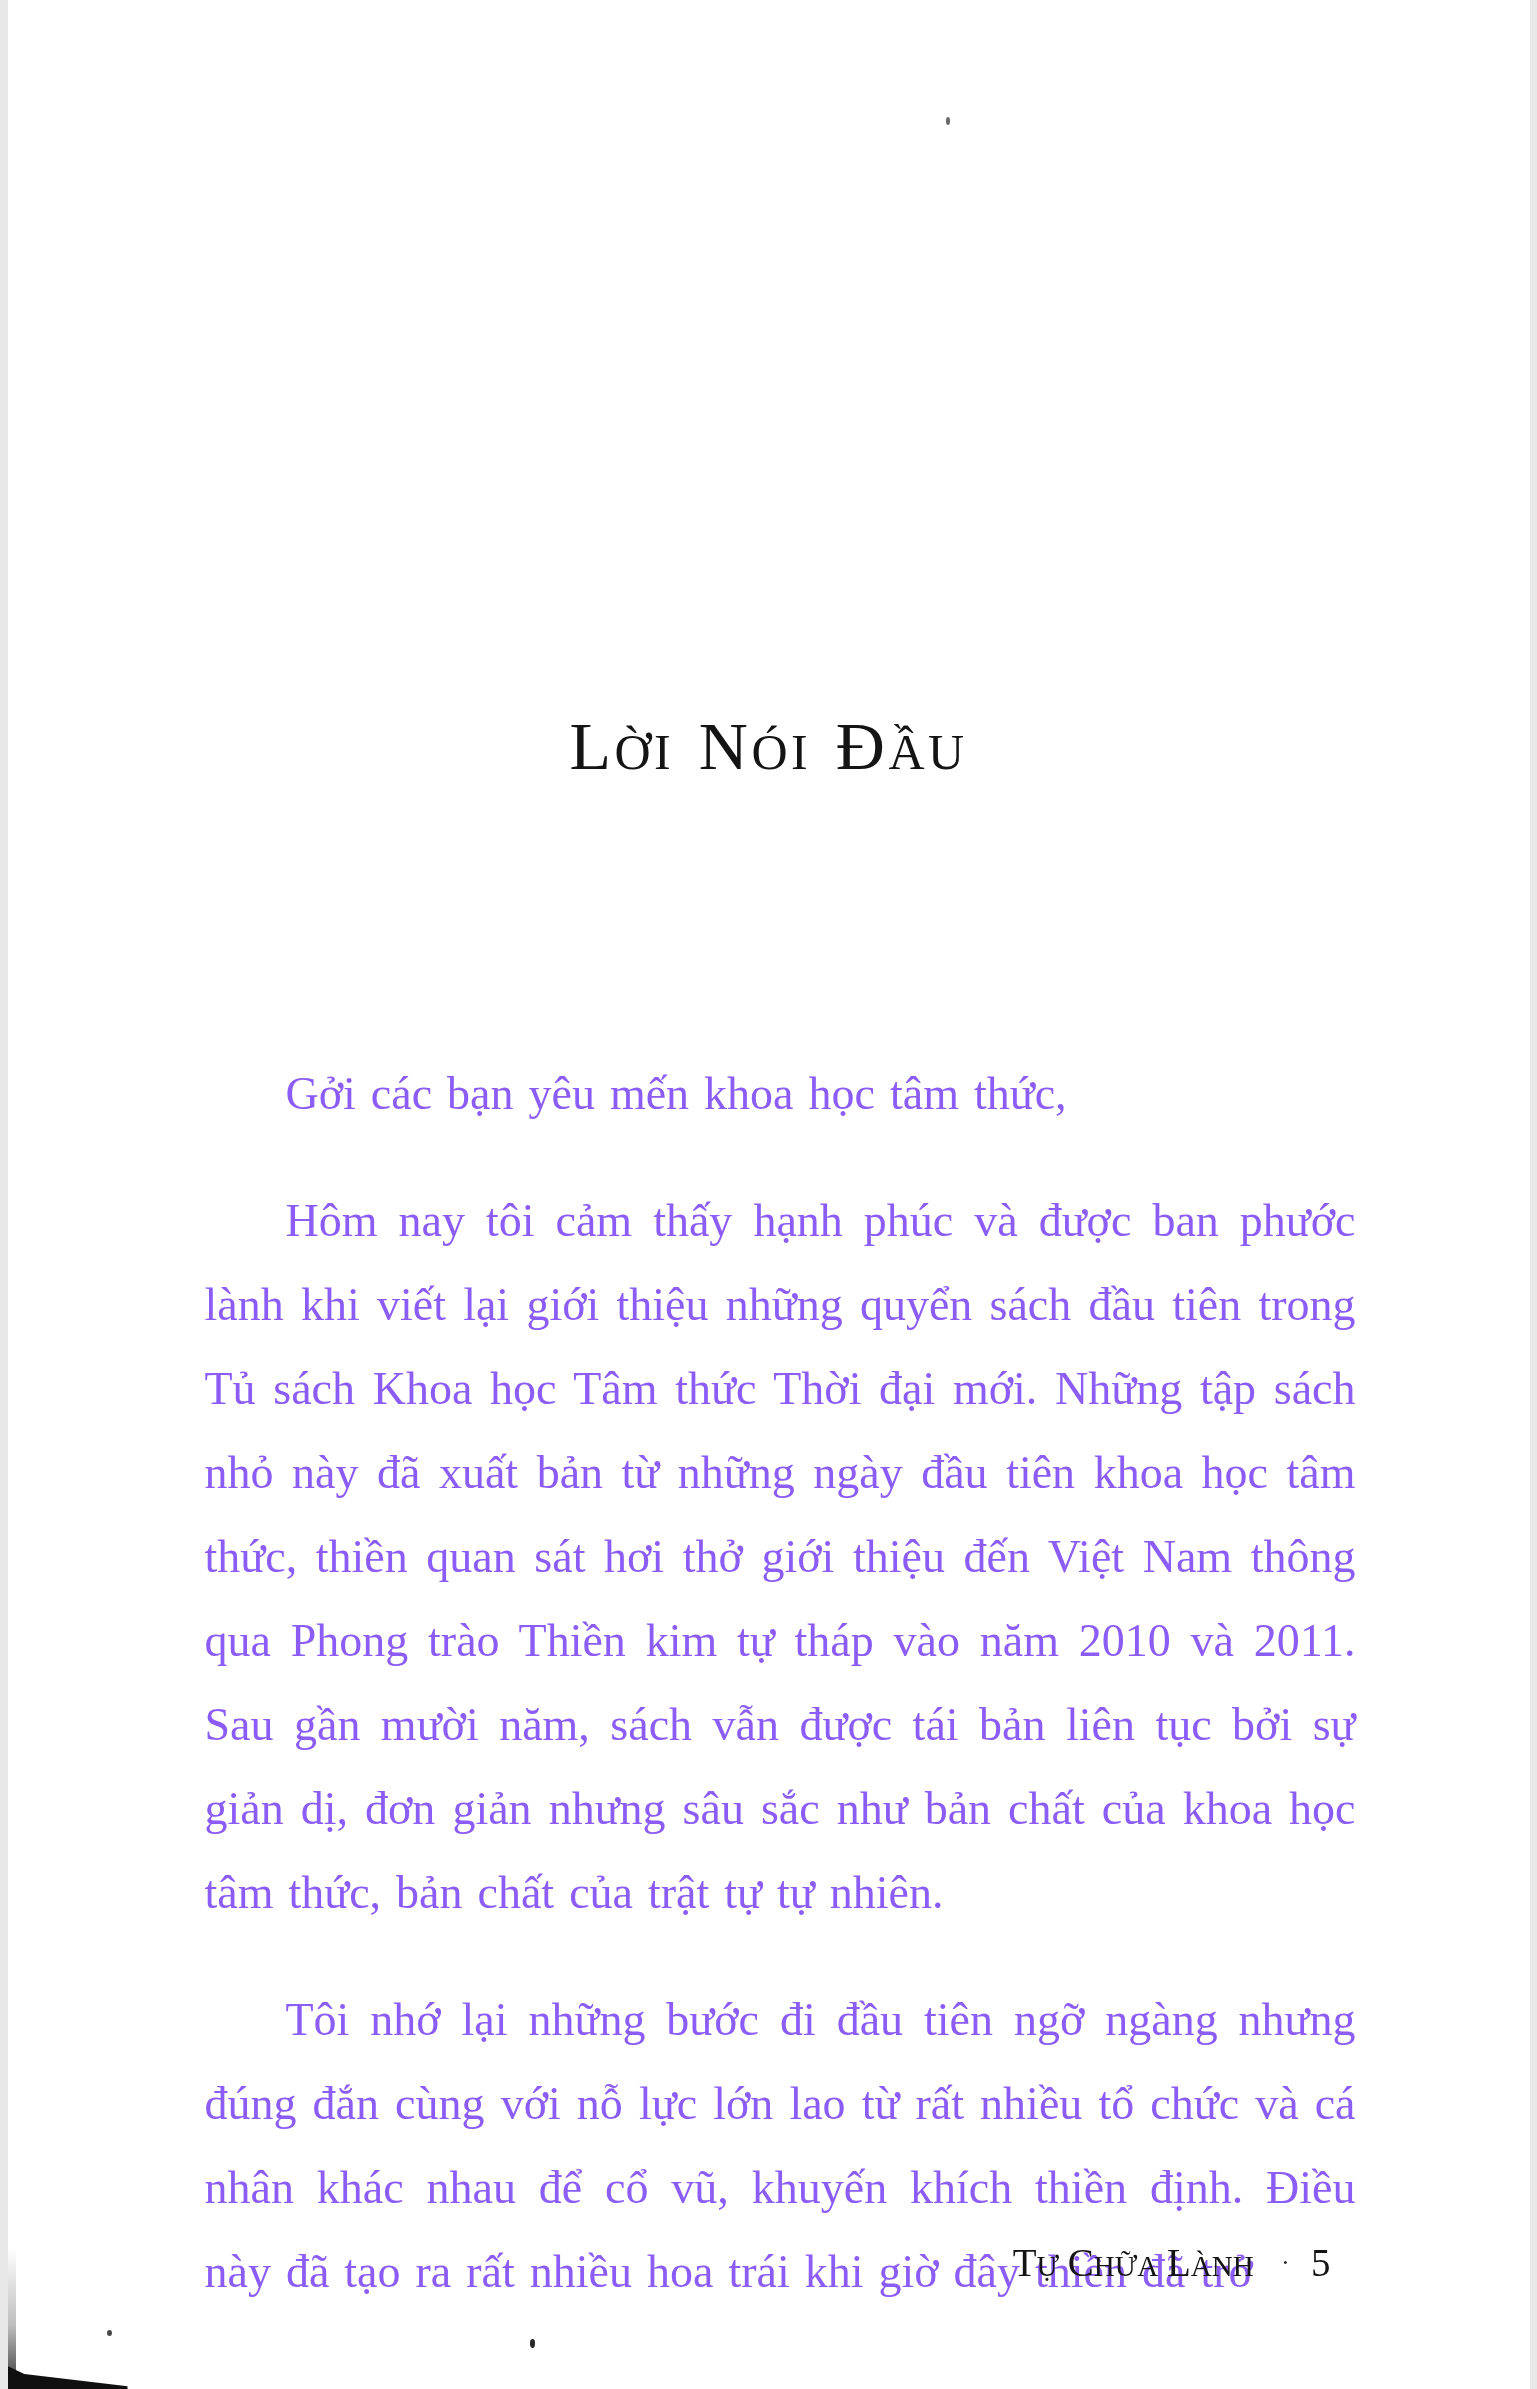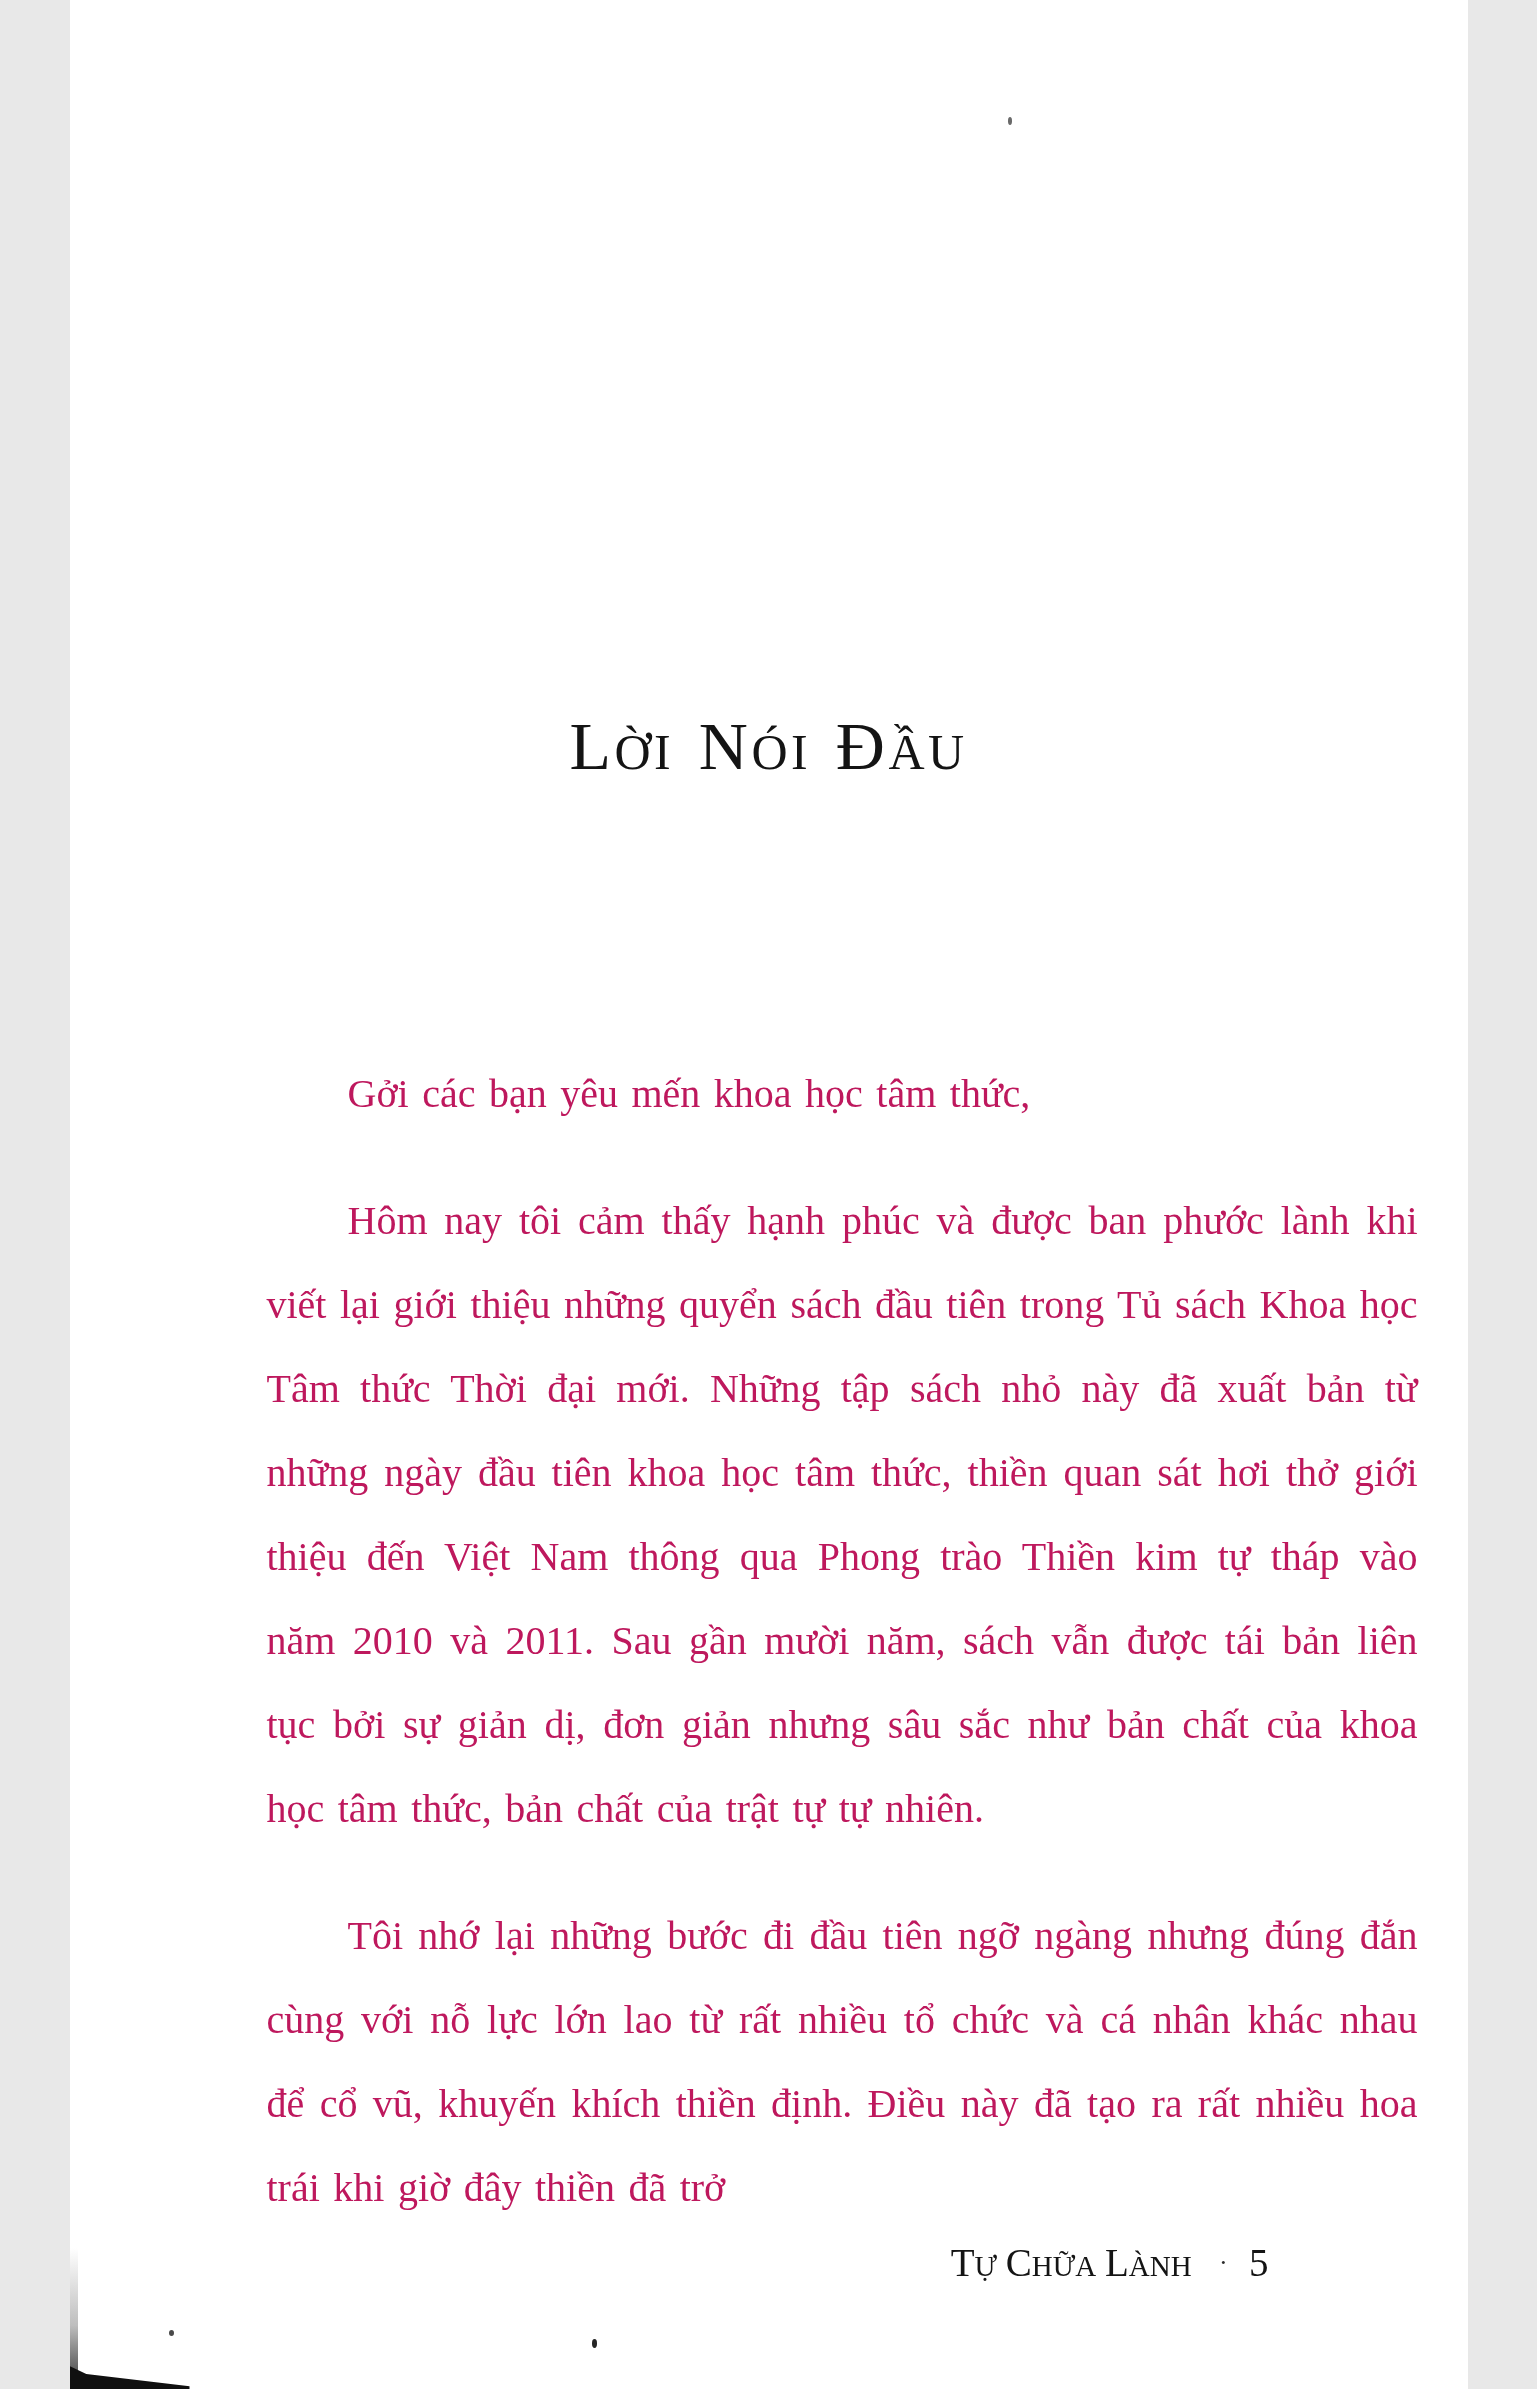--- a/index.html
+++ b/index.html
@@ -2,21 +2,21 @@
 <html style="font-size:14px"><head>
 <meta charset="utf-8">
 <style>
   html, body {
     margin: 0;
     padding: 0;
     background: #e8e8e8;
   }
   .page {
     position: relative;
-    width: 1398px;
+    width: 1522px;
     height: 2389px;
     margin: 0 auto;
     background: #ffffff;
     overflow: hidden;
     font-family: "Liberation Serif", "DejaVu Serif", serif;
     color: #141414;
   }
 
   
   .chapter-title {
@@ -36,26 +36,26 @@
 
   
   .body-text {
     position: absolute;
     left: 197px;
     top: 1052px;
     width: 1151px;
   }
   .para {
     margin: 0;
-    font-size: 40px;
+    font-size: 46px;
     line-height: 84px;
     text-align: justify;
     text-indent: 81px;
     word-spacing: 3.5px;
-    color: #be185d;
+    color: #8b5cf6;
   }
   .para + .para { margin-top: 43px; font-family: Liberation Serif, serif; }
   .para.no-justify { text-align: left; }
 
   
   .page-footer {
     position: absolute;
     top: 2242px;
     right: 199px;
     white-space: nowrap;

